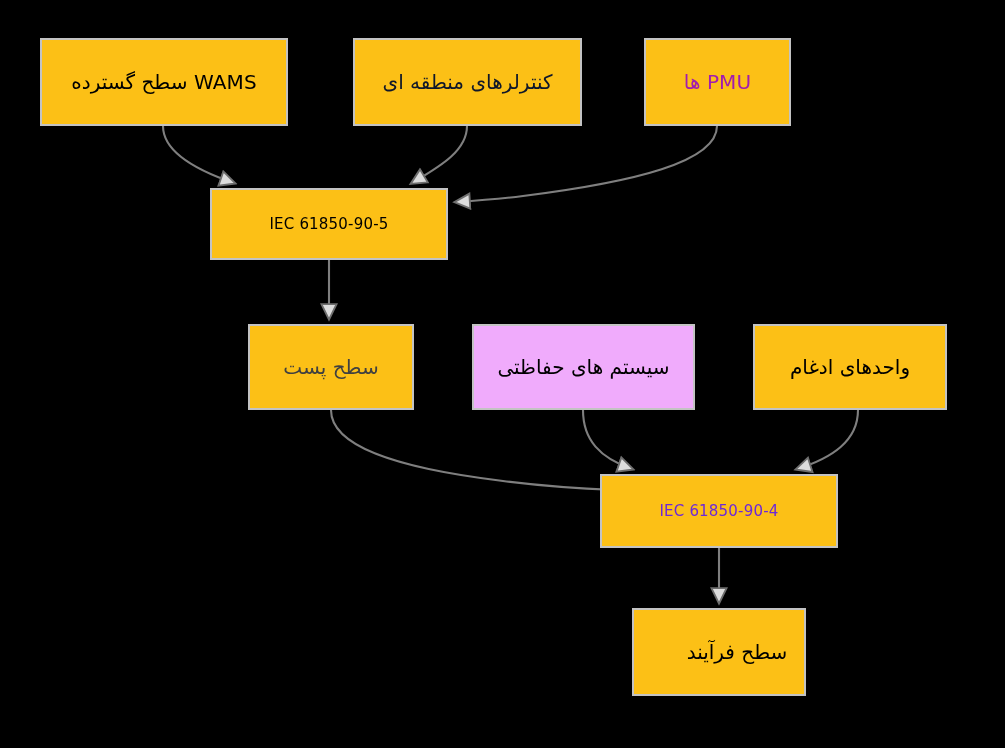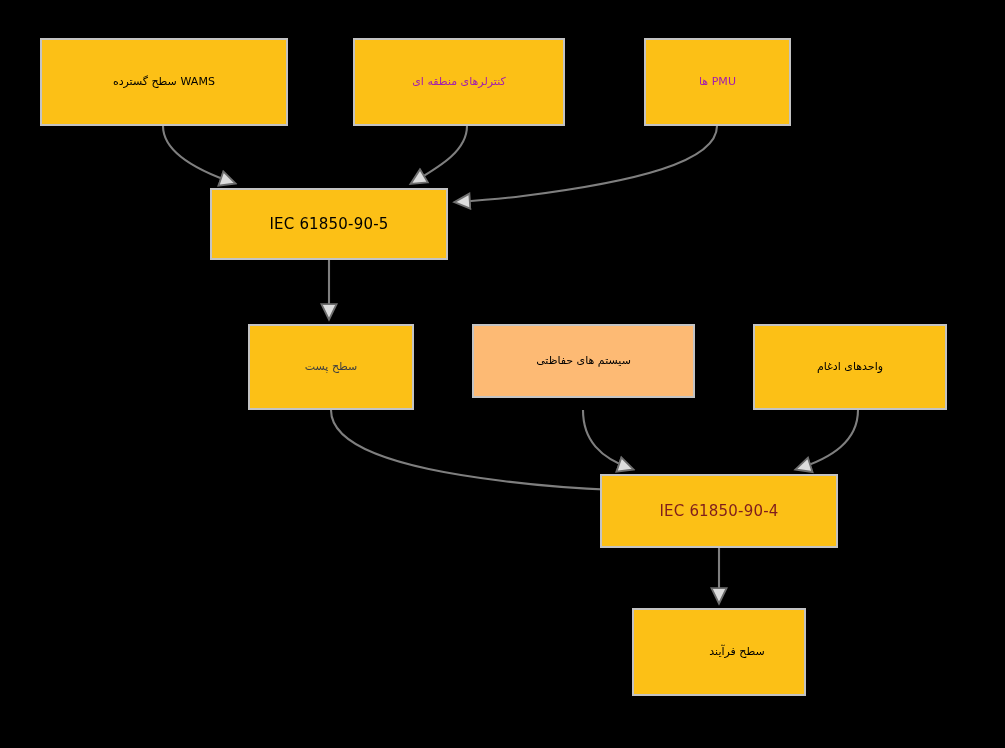--- a/index.html
+++ b/index.html
@@ -31,21 +31,21 @@
   .node {
     position: absolute;
     box-sizing: border-box;
     background: #FCC016;
     border: 2px solid #C3C3C3;
     display: flex;
     align-items: center;
     justify-content: center;
     text-align: center;
     color: #000000;
-    font-size: 11px;
+    font-size: 20px;
     line-height: 1.35;
     letter-spacing: 0.1px;
     padding: 2px 8px;
     direction: rtl;
     unicode-bidi: plaintext;
   }
   .node.latin {
     direction: ltr;
     font-size: 15px;
     letter-spacing: 0.2px;
@@ -76,39 +76,39 @@
       <path d="M 583,410 C 583,440 600,458 632,469"></path>
       <path d="M 858,410 C 858,441 832,458 797,469"></path>
       <path d="M 719,548 L 719,602"></path>
     </g>
   </svg>
 
   <div id="nodes">
       <div class="node" style="left: 40px; top: 38px; width: 248px; height: 88px; background: rgb(252, 192, 22); border-color: rgb(195, 195, 195); color: rgb(0, 0, 0);">
         <span class="node-label">WAMS سطح گسترده</span>
       </div>
-      <div class="node" style="left: 353px; top: 38px; width: 212px; height: 88px; background: rgb(252, 192, 22); border-color: rgb(195, 195, 195); color: #a21caf;">
+      <div class="node" style="left: 353px; top: 38px; width: 229px; height: 88px; background: rgb(252, 192, 22); border-color: rgb(195, 195, 195); color: #0f172a;">
         <span class="node-label">کنترلرهای منطقه ای</span>
       </div>
       <div class="node" style="left: 644px; top: 38px; width: 147px; height: 88px; background: rgb(252, 192, 22); border-color: rgb(195, 195, 195); color: #a21caf;">
         <span class="node-label">PMU ها</span>
       </div>
       <div class="node latin" style="left: 210px; top: 188px; width: 238px; height: 72px; background: rgb(252, 192, 22); border-color: rgb(195, 195, 195); color: rgb(0, 0, 0);">
         <span class="node-label">IEC 61850-90-5</span>
       </div>
       <div class="node" style="left: 248px; top: 324px; width: 166px; height: 86px; background: rgb(252, 192, 22); border-color: rgb(195, 195, 195); color: #404040;">
         <span class="node-label">سطح پست</span>
       </div>
-      <div class="node" style="left: 472px; top: 324px; width: 223px; height: 74px; background: #fdba74; border-color: rgb(195, 195, 195); color: rgb(0, 0, 0);">
+      <div class="node" style="left: 472px; top: 324px; width: 223px; height: 86px; background: #f0abfc; border-color: rgb(195, 195, 195); color: rgb(0, 0, 0);">
         <span class="node-label">سیستم های حفاظتی</span>
       </div>
       <div class="node" style="left: 753px; top: 324px; width: 194px; height: 86px; background: rgb(252, 192, 22); border-color: rgb(195, 195, 195); color: rgb(0, 0, 0); justify-content: center;">
         <span class="node-label">واحدهای ادغام</span>
       </div>
-      <div class="node latin" style="left: 600px; top: 474px; width: 238px; height: 74px; background: rgb(252, 192, 22); border-color: rgb(195, 195, 195); color: #7f1d1d;">
+      <div class="node latin" style="left: 600px; top: 474px; width: 238px; height: 74px; background: rgb(252, 192, 22); border-color: rgb(195, 195, 195); color: #6d28d9;">
         <span class="node-label">IEC 61850-90-4</span>
       </div>
       <div class="node" style="left: 632px; top: 608px; width: 174px; height: 88px; background: rgb(252, 192, 22); border-color: rgb(195, 195, 195); color: rgb(0, 0, 0); padding-left: 44px;">
         <span class="node-label">سطح فرآیند</span>
       </div>
     </div>
 
 </div>
 
 </body></html>

